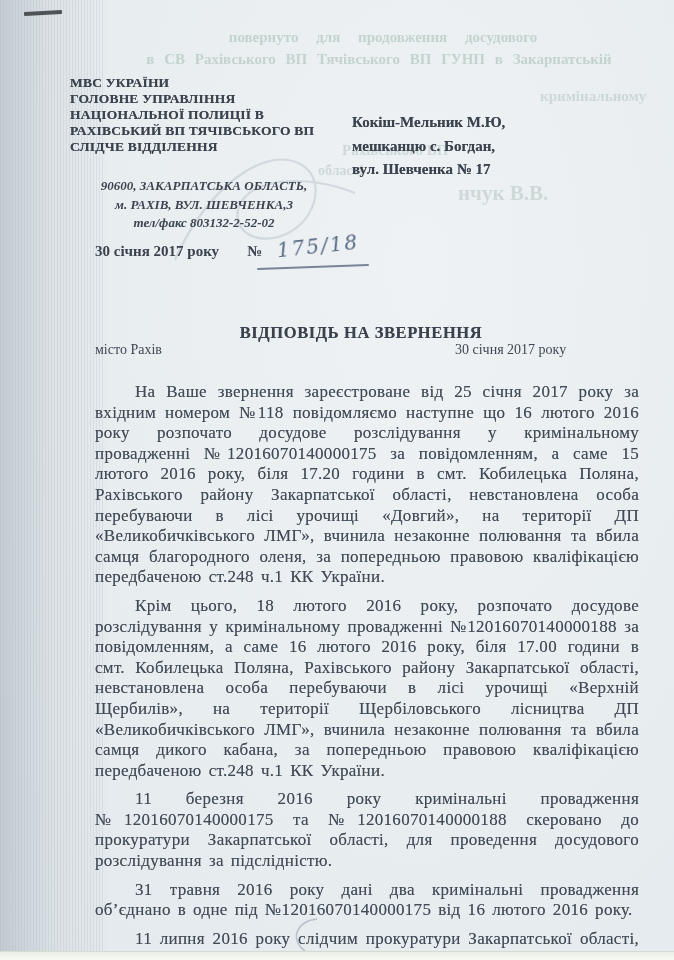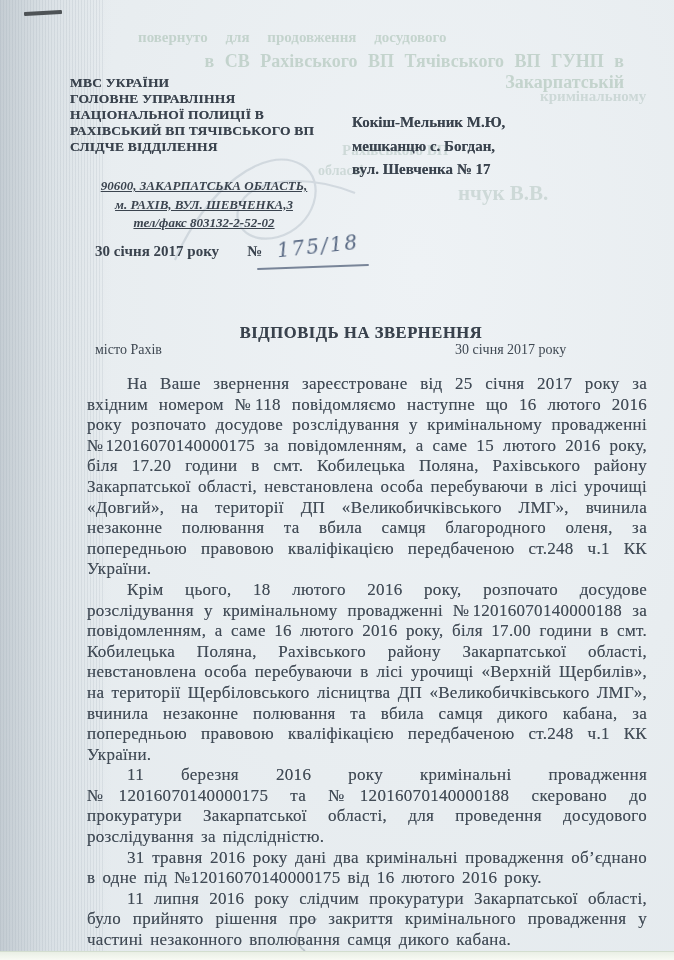--- a/index.html
+++ b/index.html
@@ -16,57 +16,57 @@
   .left-stripes{position:absolute;left:0;top:0;width:104px;height:100%;
     background:repeating-linear-gradient(90deg, rgba(148,160,171,0.17) 0px, rgba(148,160,171,0.17) 1px, rgba(0,0,0,0) 1px, rgba(0,0,0,0) 3px);}
   .top-left-mark{position:absolute;left:24px;top:11px;width:38px;height:4px;background:#4e5356;
     transform:rotate(-3deg);border-radius:1px;}
   .bottom-strip{position:absolute;left:0;bottom:0;width:100%;height:8px;
     background:linear-gradient(180deg,#e9efe5,#f8faf4);border-top:1px solid #d3decf;}
 
   
   .ghost{position:absolute;color:#8fae9b;opacity:0.42;filter:blur(0.7px);
     font-weight:bold;font-family:"Liberation Serif", serif;}
-  .ghost-top1{left:138px;top:29px;width:490px;font-size:15px;word-spacing:14px;}
-  .ghost-top2{left:114px;top:51px;width:510px;font-size:18px;word-spacing:6px;text-align:right;}
+  .ghost-top1{left:138px;top:29px;width:490px;font-size:15px;word-spacing:14px;text-align:center;}
+  .ghost-top2{left:124px;top:51px;width:510px;font-size:15px;word-spacing:6px;text-align:center;}
   .ghost-frag{color:#9db4ac;opacity:0.38;}
   .ghost-criminal{left:540px;top:88px;font-size:15px;}
   .ghost-vp{left:342px;top:142px;font-size:15px;}
   .ghost-oblast{left:318px;top:163px;font-size:14px;}
   .ghost-name{left:458px;top:181px;font-size:21px;}
   .ghost-svg{position:absolute;pointer-events:none;}
 
   
   .org{position:absolute;left:70px;top:75px;width:260px;
     font-weight:bold;font-size:13.5px;line-height:16px;letter-spacing:0.2px;color:#39424d;
     text-shadow:0 0 0.5px rgba(57,66,77,0.6);}
   .recipient{position:absolute;left:352px;top:68px;width:230px;
     font-weight:bold;font-size:15px;line-height:23.5px;color:#39424d;
     text-shadow:0 0 0.5px rgba(57,66,77,0.6);margin-top:43px;}
   .address{position:absolute;left:82px;top:177px;width:244px;text-align:center;
-    font-style:italic;font-weight:bold;font-size:13px;line-height:18.5px;color:#3b444f;text-decoration:underline;}
+    font-style:italic;font-weight:bold;font-size:13px;line-height:18.5px;color:#3b444f;}
   .ref-line{position:absolute;left:95px;top:243px;font-weight:bold;font-size:15px;color:#39424d;}
   .ref-line .num-sign{margin-left:28px;}
   .handwriting{position:absolute;left:263px;top:234px;width:110px;text-align:center;
     font-family:"DejaVu Serif", serif;font-style:italic;font-size:20px;letter-spacing:2px;
     color:#5a6a84;transform:rotate(-6deg);filter:blur(0.3px);}
   .hand-underline{position:absolute;left:257px;top:266px;width:112px;height:2px;
     background:#51607a;opacity:0.75;transform:rotate(-2deg);border-radius:2px;}
 
   
   .title{position:absolute;left:87px;top:301px;width:548px;text-align:center;
     font-weight:bold;font-size:16.5px;letter-spacing:0.6px;color:#39424d;
     text-shadow:0 0 0.5px rgba(57,66,77,0.6);margin-top:22px;}
   .place-row{position:absolute;left:95px;top:342px;width:530px;height:22px;font-size:14px;}
   .place-row .place{position:absolute;left:0;top:0;}
   .place-row .pdate{position:absolute;left:360px;top:0;}
   .body-text{position:absolute;left:87px;top:374px;width:560px;
     font-size:17px;line-height:20.6px;text-align:justify;color:#414b56;
     text-shadow:0 0 0.5px rgba(65,75,86,0.55);}
-  .body-text p{margin:0;text-indent:40px;letter-spacing:0.3px;word-spacing:2.5px;}
+  .body-text p{margin:8px;text-indent:40px;letter-spacing:0.3px;word-spacing:2.5px;}
 </style>
 </head>
 <body>
 
 <div class="page">
 
   <div class="left-band"></div>
   <div class="left-stripes"></div>
   <div class="top-left-mark"></div>
 

